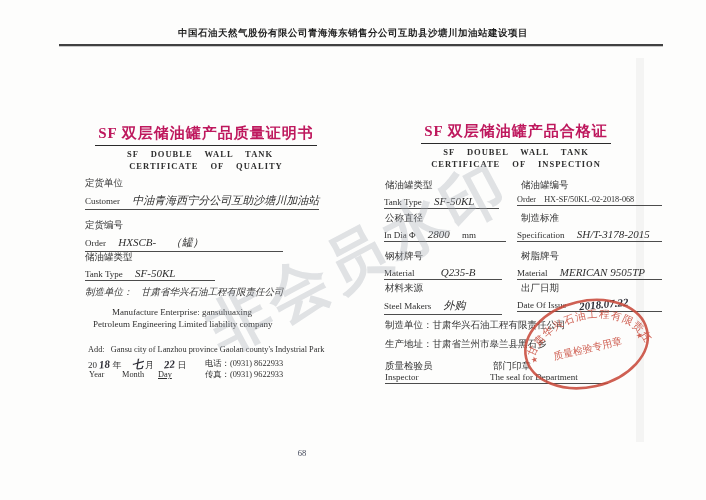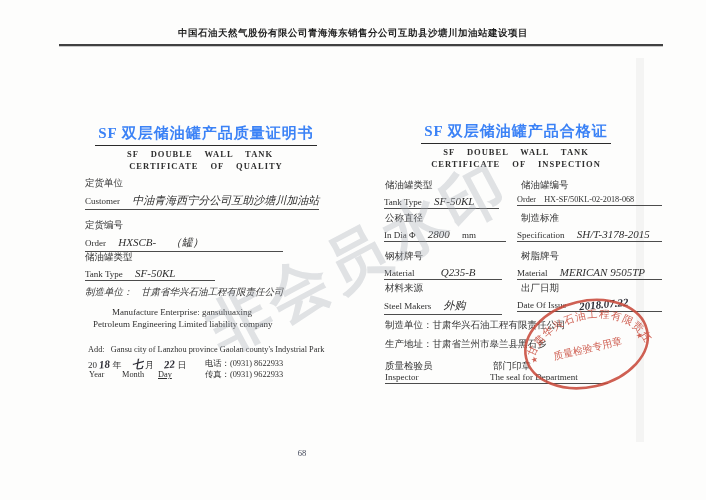--- a/index.html
+++ b/index.html
@@ -26,21 +26,21 @@
     left:358px;top:258px;width:420px;text-align:center;
     transform:translate(-50%,-50%) rotate(-28deg);
     font-size:62px;font-weight:bold;letter-spacing:4px;
     color:rgba(168,172,182,0.34);white-space:nowrap;z-index:5;
   }
 
   
   .scan-band{left:636px;top:58px;width:8px;height:384px;background:rgba(0,0,0,0.035);}
 
   
-  .cert-title{font-size:15px;font-weight:bold;color:#3b82f6;letter-spacing:1px;text-align:center;}
+  .cert-title{font-size:15px;font-weight:bold;color:#be185d;letter-spacing:1px;text-align:center;}
   .cert-title .ul{border-bottom:1.5px solid #2a2a2a;padding:0 3px 2px 3px;display:inline-block;}
   .cert-sub{font-size:8.5px;color:#2e2e2e;text-align:center;letter-spacing:1px;word-spacing:9px;font-weight:bold;}
   .lab{font-size:9.5px;color:#333;}
   .fline{font-size:9px;color:#2f2f2f;border-bottom:1px solid #4c4c4c;white-space:nowrap;padding-bottom:1px;}
   .fline .en{margin-right:10px;}
   .fline .val{font-size:11px;font-style:italic;}
   .small-en{font-size:9px;color:#2f2f2f;}
   .tiny-en{font-size:8.3px;color:#2f2f2f;}
   .hw{
     font-style:italic;color:#2d2d36;display:inline-block;

